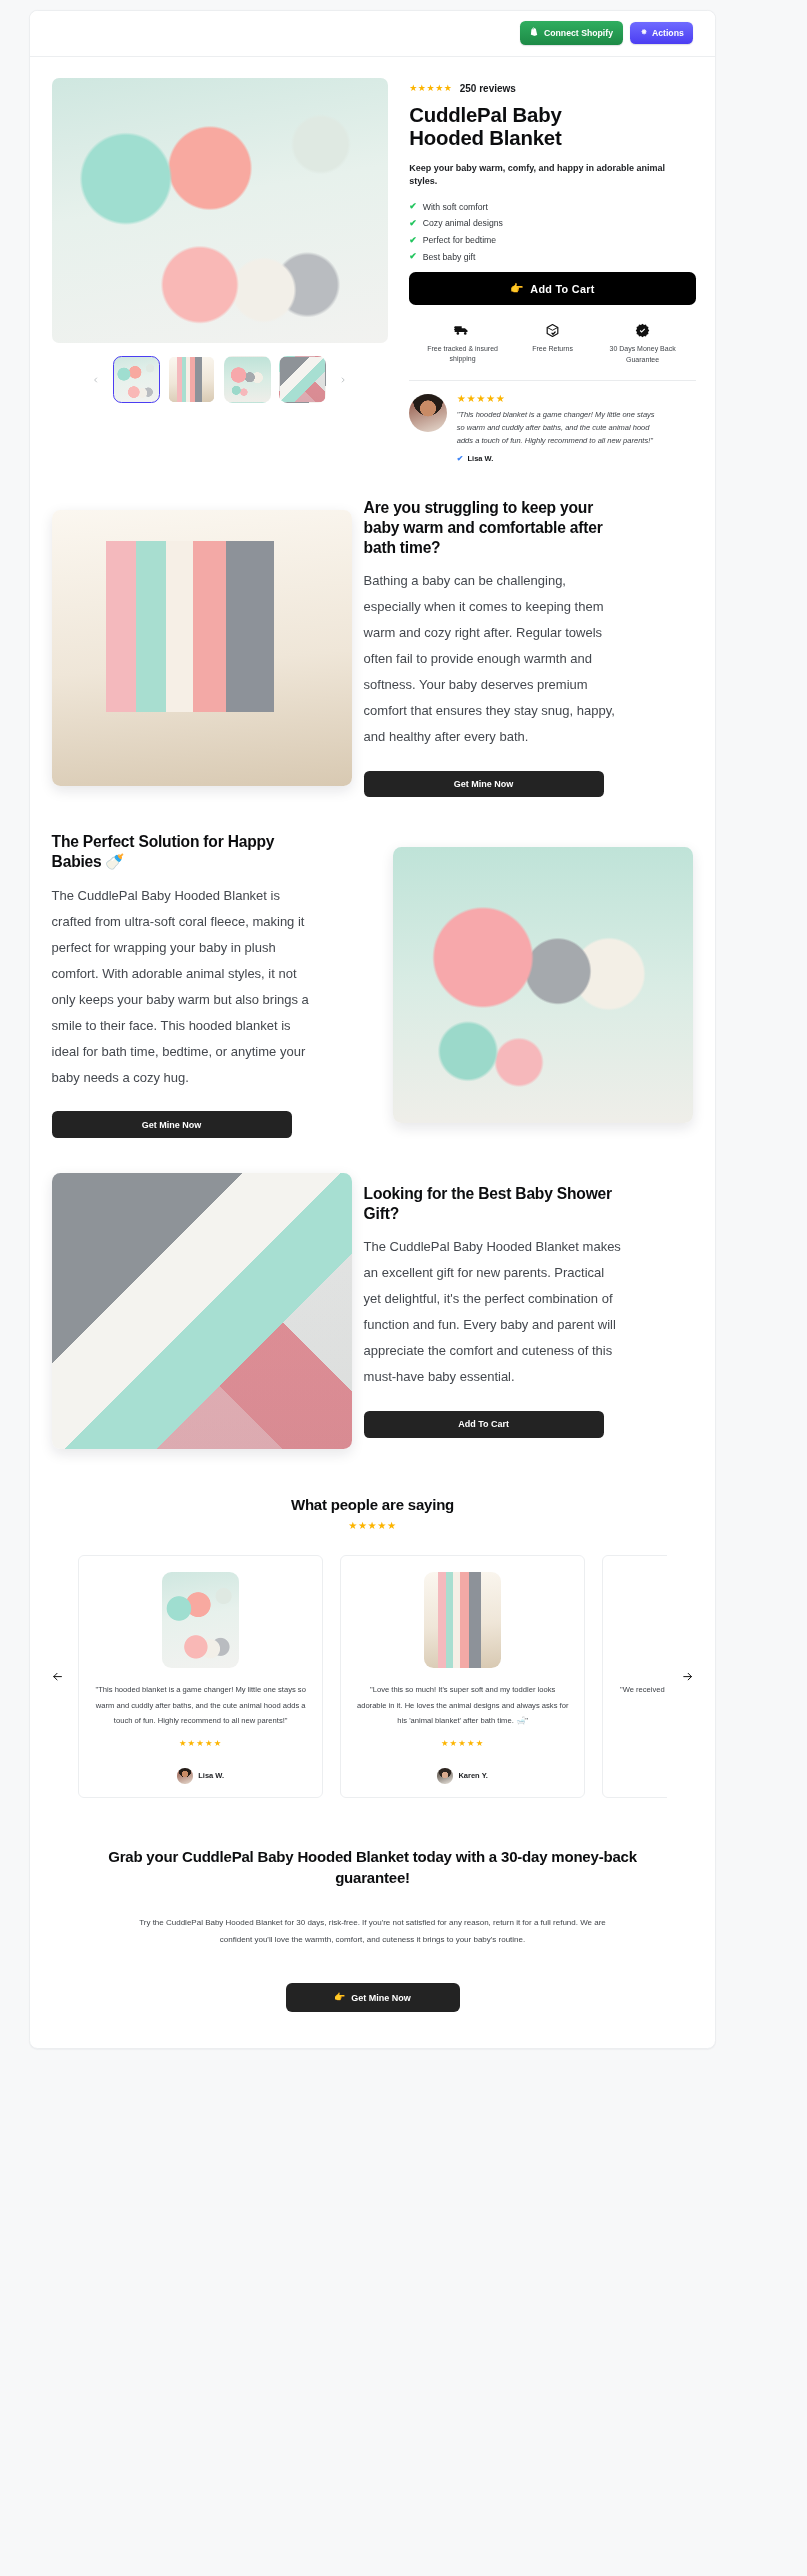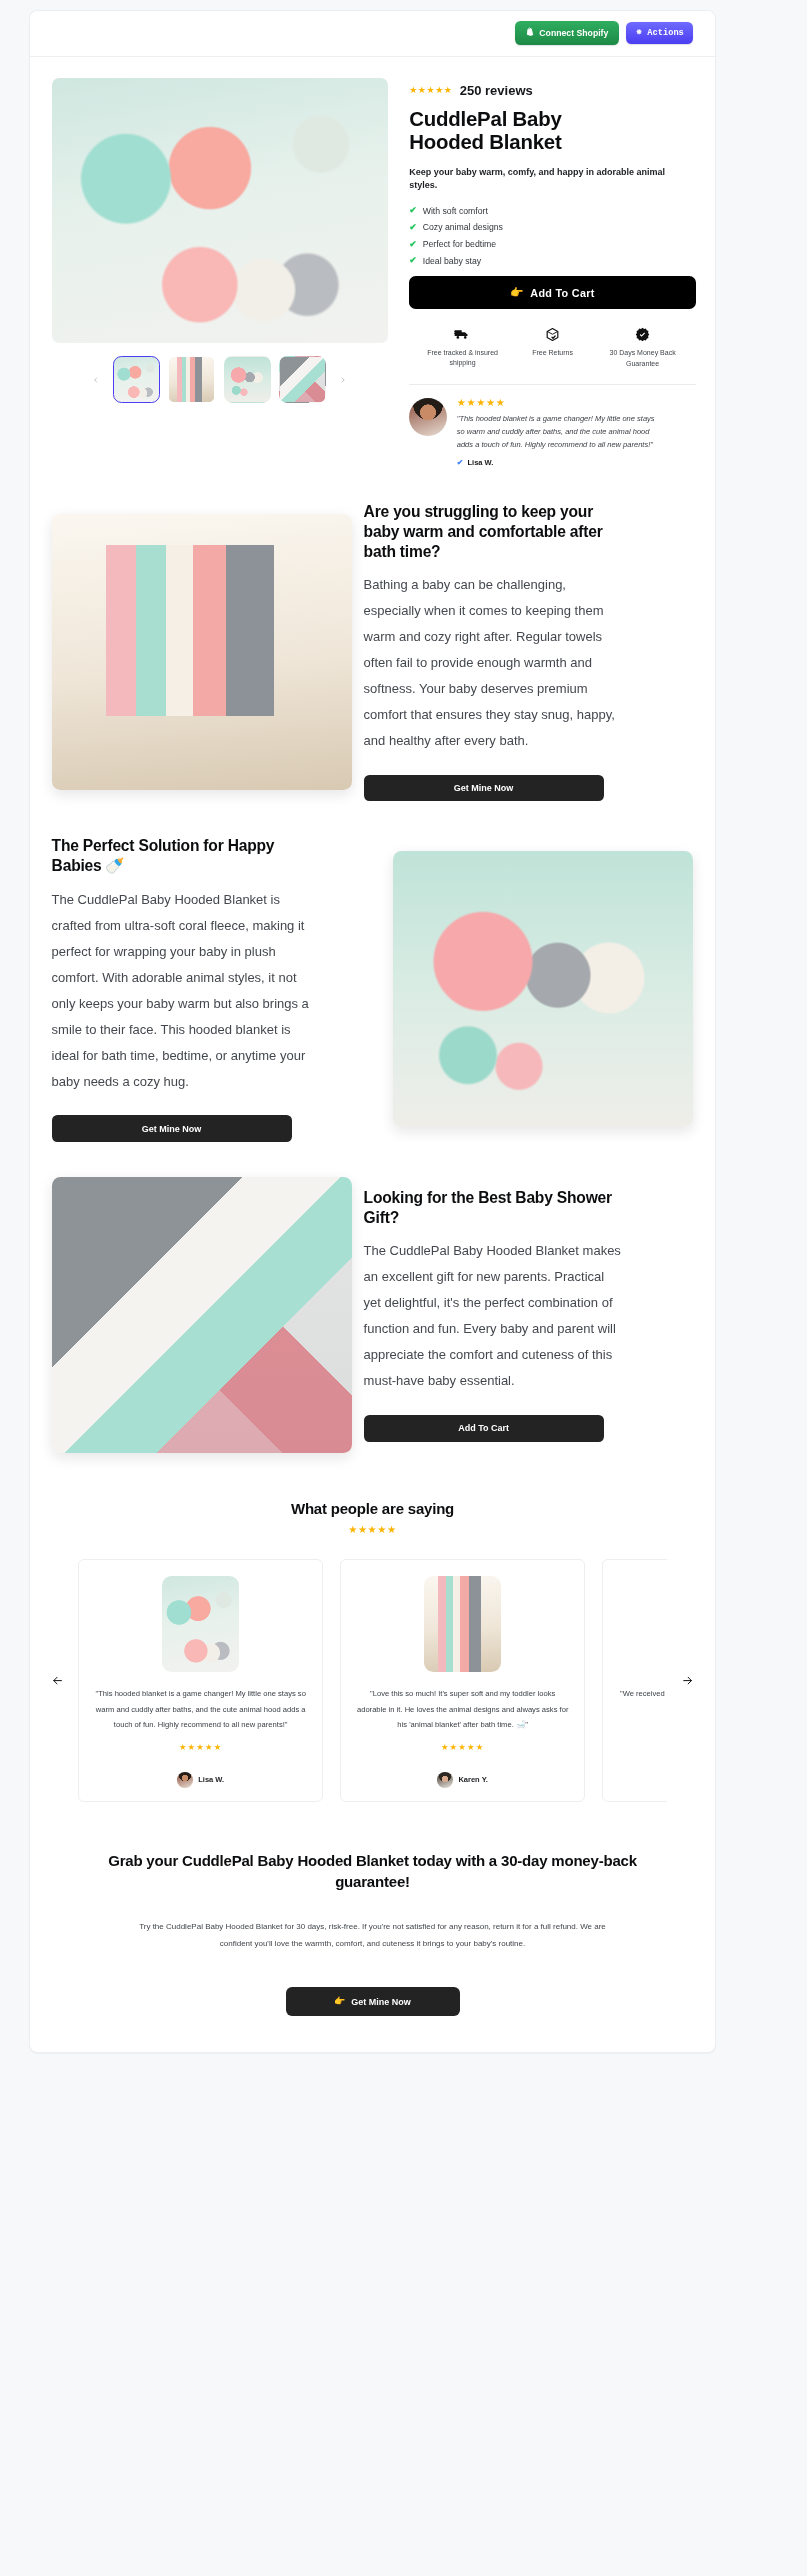--- a/index.html
+++ b/index.html
@@ -41,21 +41,21 @@
     padding: 6px 10.2px; font-size: 8.7px; font-weight: 700;
     cursor: pointer; box-shadow: 0 0.6px 1.2px rgba(16,24,40,.14);
     font-family: "Liberation Sans", sans-serif;
   }
   .btn-actions {
     display: inline-flex; align-items: center; gap: 4.2px;
     background: linear-gradient(180deg,#6f6bff 0%,#4b3df2 100%);
     color: #fff; border: none; border-radius: 5.4px;
     padding: 6px 9.6px; font-size: 8.7px; font-weight: 700;
     cursor: pointer; box-shadow: 0 0.6px 1.2px rgba(16,24,40,.14);
-    font-family: Liberation Mono, monospace;
+    font-family: Liberation Sans, sans-serif;
   }
   .ico { display: inline-block; line-height: 1; }
   .hero {
     display: flex;
     gap: 21.6px;
     padding: 21.6px 21.6px 0 21.6px;
   }
   .hero-left { width: 336px; flex: 0 0 336px; }
   .hero-right { flex: 1; padding-top: 4.8px; }
 
@@ -119,21 +119,21 @@
     width: 47px; height: 47px; border-radius: 8.4px;
     border: 1.2px solid transparent; cursor: pointer;
     background-size: cover; background-position: center;
   }
   .thumb.active { border-color: #4b3df2; }
 
   
   .rating-line { display: flex; align-items: center; gap: 7.2px; }
   .stars { color: #fcb400; font-size: 9px; letter-spacing: 0.6px; line-height: 1; }
   .stars.lg { font-size: 10.2px; }
-  .reviews-count { font-size: 13px; font-weight: 700; color: #15171a; }
+  .reviews-count { font-size: 10px; font-weight: 700; color: #15171a; }
 
   h1.product-title {
     font-size: 20.4px; line-height: 1.16; font-weight: 800;
     color: #0c0d0f; margin: 9.6px 0 0 0; letter-spacing: -0.2px;
     max-width: 228px;
   }
   .subtitle {
     font-size: 9px; font-weight: 700; color: #1d1f23;
     margin-top: 10.8px; line-height: 1.5; max-width: 258px;
   }
@@ -336,21 +336,21 @@
           <li>
             <span class="check">✔</span>
             <span>Cozy animal designs</span>
           </li>
           <li>
             <span class="check">✔</span>
             <span>Perfect for bedtime</span>
           </li>
           <li>
             <span class="check">✔</span>
-            <span>Ideal baby stay</span>
+            <span>Best baby gift</span>
           </li>
         </ul>
 
         <button class="cta">
           <span class="ico">👉</span>
           <span>Add To Cart</span>
         </button>
 
         <div class="trust-row">
           <div class="trust">

